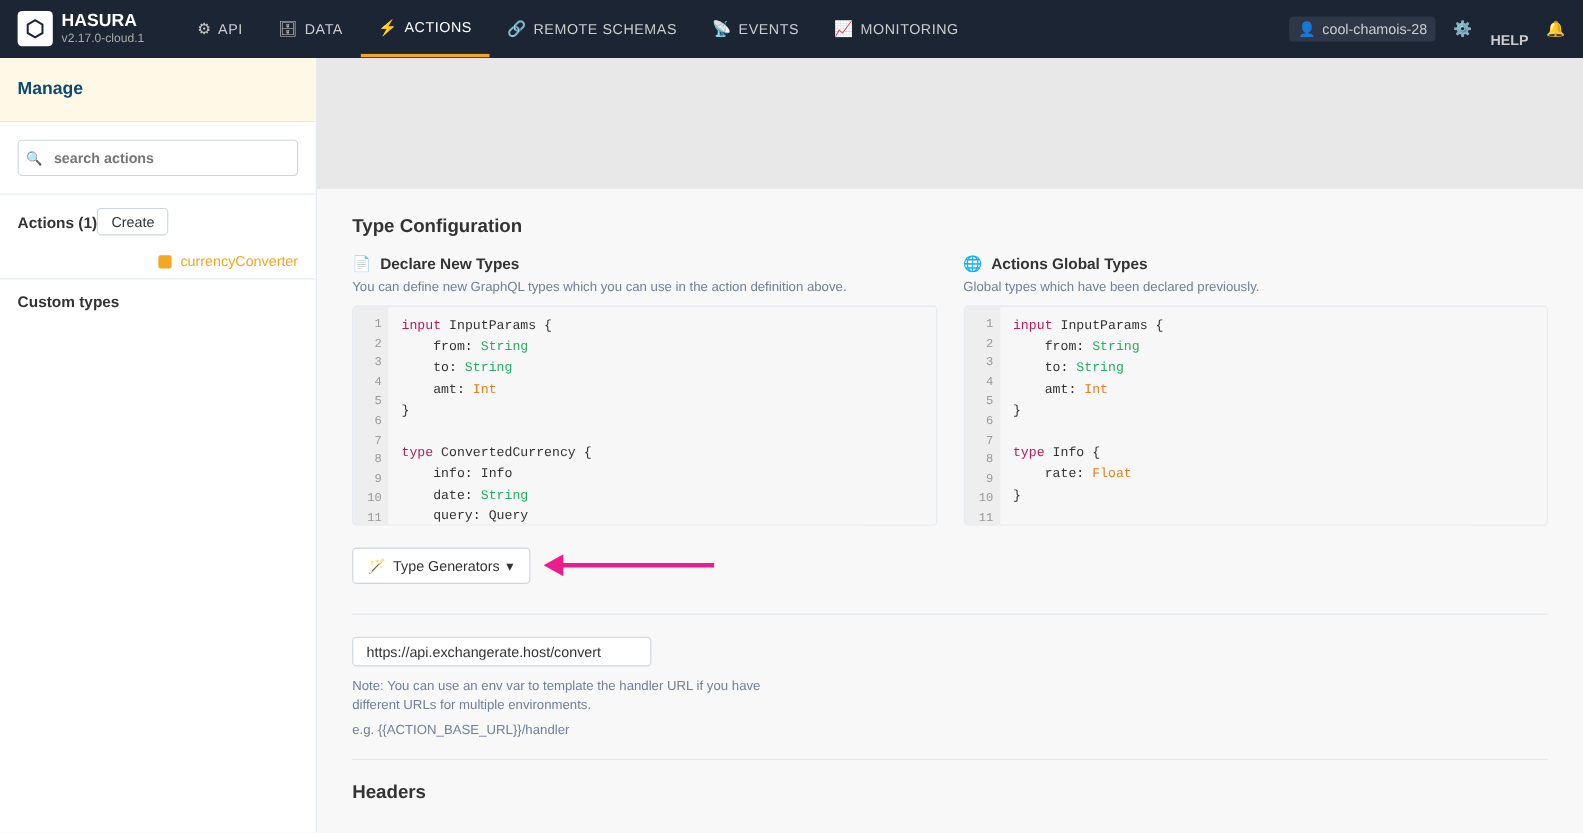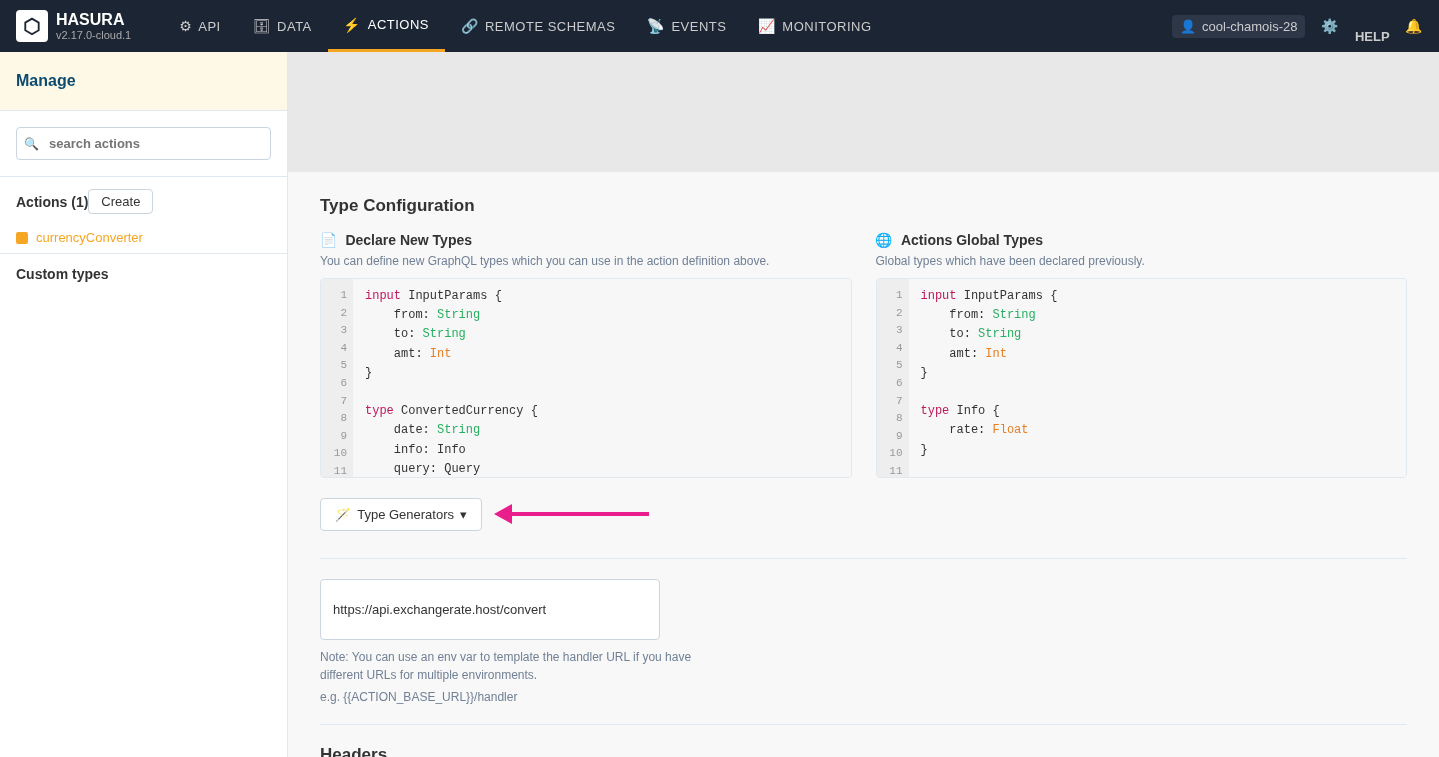--- a/index.html
+++ b/index.html
@@ -44,21 +44,21 @@
     }
     .search-wrap { position: relative; }
     .search-wrap::before { content: '🔍'; position: absolute; left: 8px; top: 50%; transform: translateY(-50%); font-size: 12px; }
     .sidebar-actions-header { display: flex; align-items: center; justify-content: flex-start; padding: 12px 16px 8px; }
     .sidebar-actions-title { font-size: 14px; font-weight: 600; color: #333; }
     .create-btn {
       background: #fff; border: 1px solid #cbd5e0; padding: 4px 12px; border-radius: 4px;
       font-size: 13px; cursor: pointer; color: #333;
     }
     .sidebar-item {
-      display: flex; align-items: center; gap: 8px; padding: 8px 16px; cursor: pointer;
+      display: flex; align-items: center; gap: 8px; padding: 8px 16px; cursor: pointer; justify-content: flex-end;
     }
     .item-dot { width: 12px; height: 12px; background: #f5a623; border-radius: 2px; flex-shrink: 0; }
     .item-label { font-size: 13px; color: #f5a623; font-weight: 500; }
     .sidebar-section { padding: 12px 16px 8px; font-size: 14px; font-weight: 600; color: #333; border-top: 1px solid #e2e8f0; }
 
     
     .main-content { flex: 1; overflow-y: auto; padding: 0; background: #f8f8f8; }
     .main-inner { padding: 24px 32px; }
 
     
@@ -89,21 +89,21 @@
     .type-gen-btn {
       display: flex; align-items: center; gap: 6px; background: #fff; border: 1px solid #cbd5e0;
       padding: 8px 14px; border-radius: 4px; font-size: 13px; cursor: pointer; color: #333;
     }
     .arrow-container { position: relative; display: flex; align-items: center; }
 
     
     .webhook-title { font-size: 17px; font-weight: 600; color: #333; margin-bottom: 6px; display: flex; align-items: center; gap: 6px; }
     .required-star { color: #e53e3e; font-size: 16px; }
     .webhook-input {
-      width: 340px; padding: 22px 12px; border: 1px solid #cbd5e0; border-radius: 4px;
+      width: 272px; padding: 5px 12px; border: 1px solid #cbd5e0; border-radius: 4px;
       font-size: 13px; outline: none; color: #333; margin-bottom: 8px;
     }
     .webhook-note { font-size: 12px; color: #718096; max-width: 380px; line-height: 1.5; margin-bottom: 6px; }
     .webhook-example { font-size: 12px; color: #718096; }
 
     
     .headers-title { font-size: 17px; font-weight: 600; color: #333; margin-bottom: 4px; }
 
     .divider { border: none; border-top: 1px solid #e2e8f0; margin: 20px 0; }
   </style>
@@ -212,22 +212,22 @@
                   <div>11</div>
                 </div>
                 <div class="code-content">
                   <div><span class="kw">input</span> InputParams {</div>
                   <div>    from: <span class="str">String</span></div>
                   <div>    to: <span class="str">String</span></div>
                   <div>    amt: <span class="num-type">Int</span></div>
                   <div>}</div>
                   <div>&nbsp;</div>
                   <div><span class="kw">type</span> ConvertedCurrency {</div>
+                  <div>    info: Info</div>
                   <div>    date: <span class="str">String</span></div>
-                  <div>    info: Info</div>
                   <div>    query: Query</div>
 
                 </div>
               </div>
             </div>
           </div>
 
           <div>
             <div class="type-pane-header">
               <span class="globe-icon">🌐</span>

